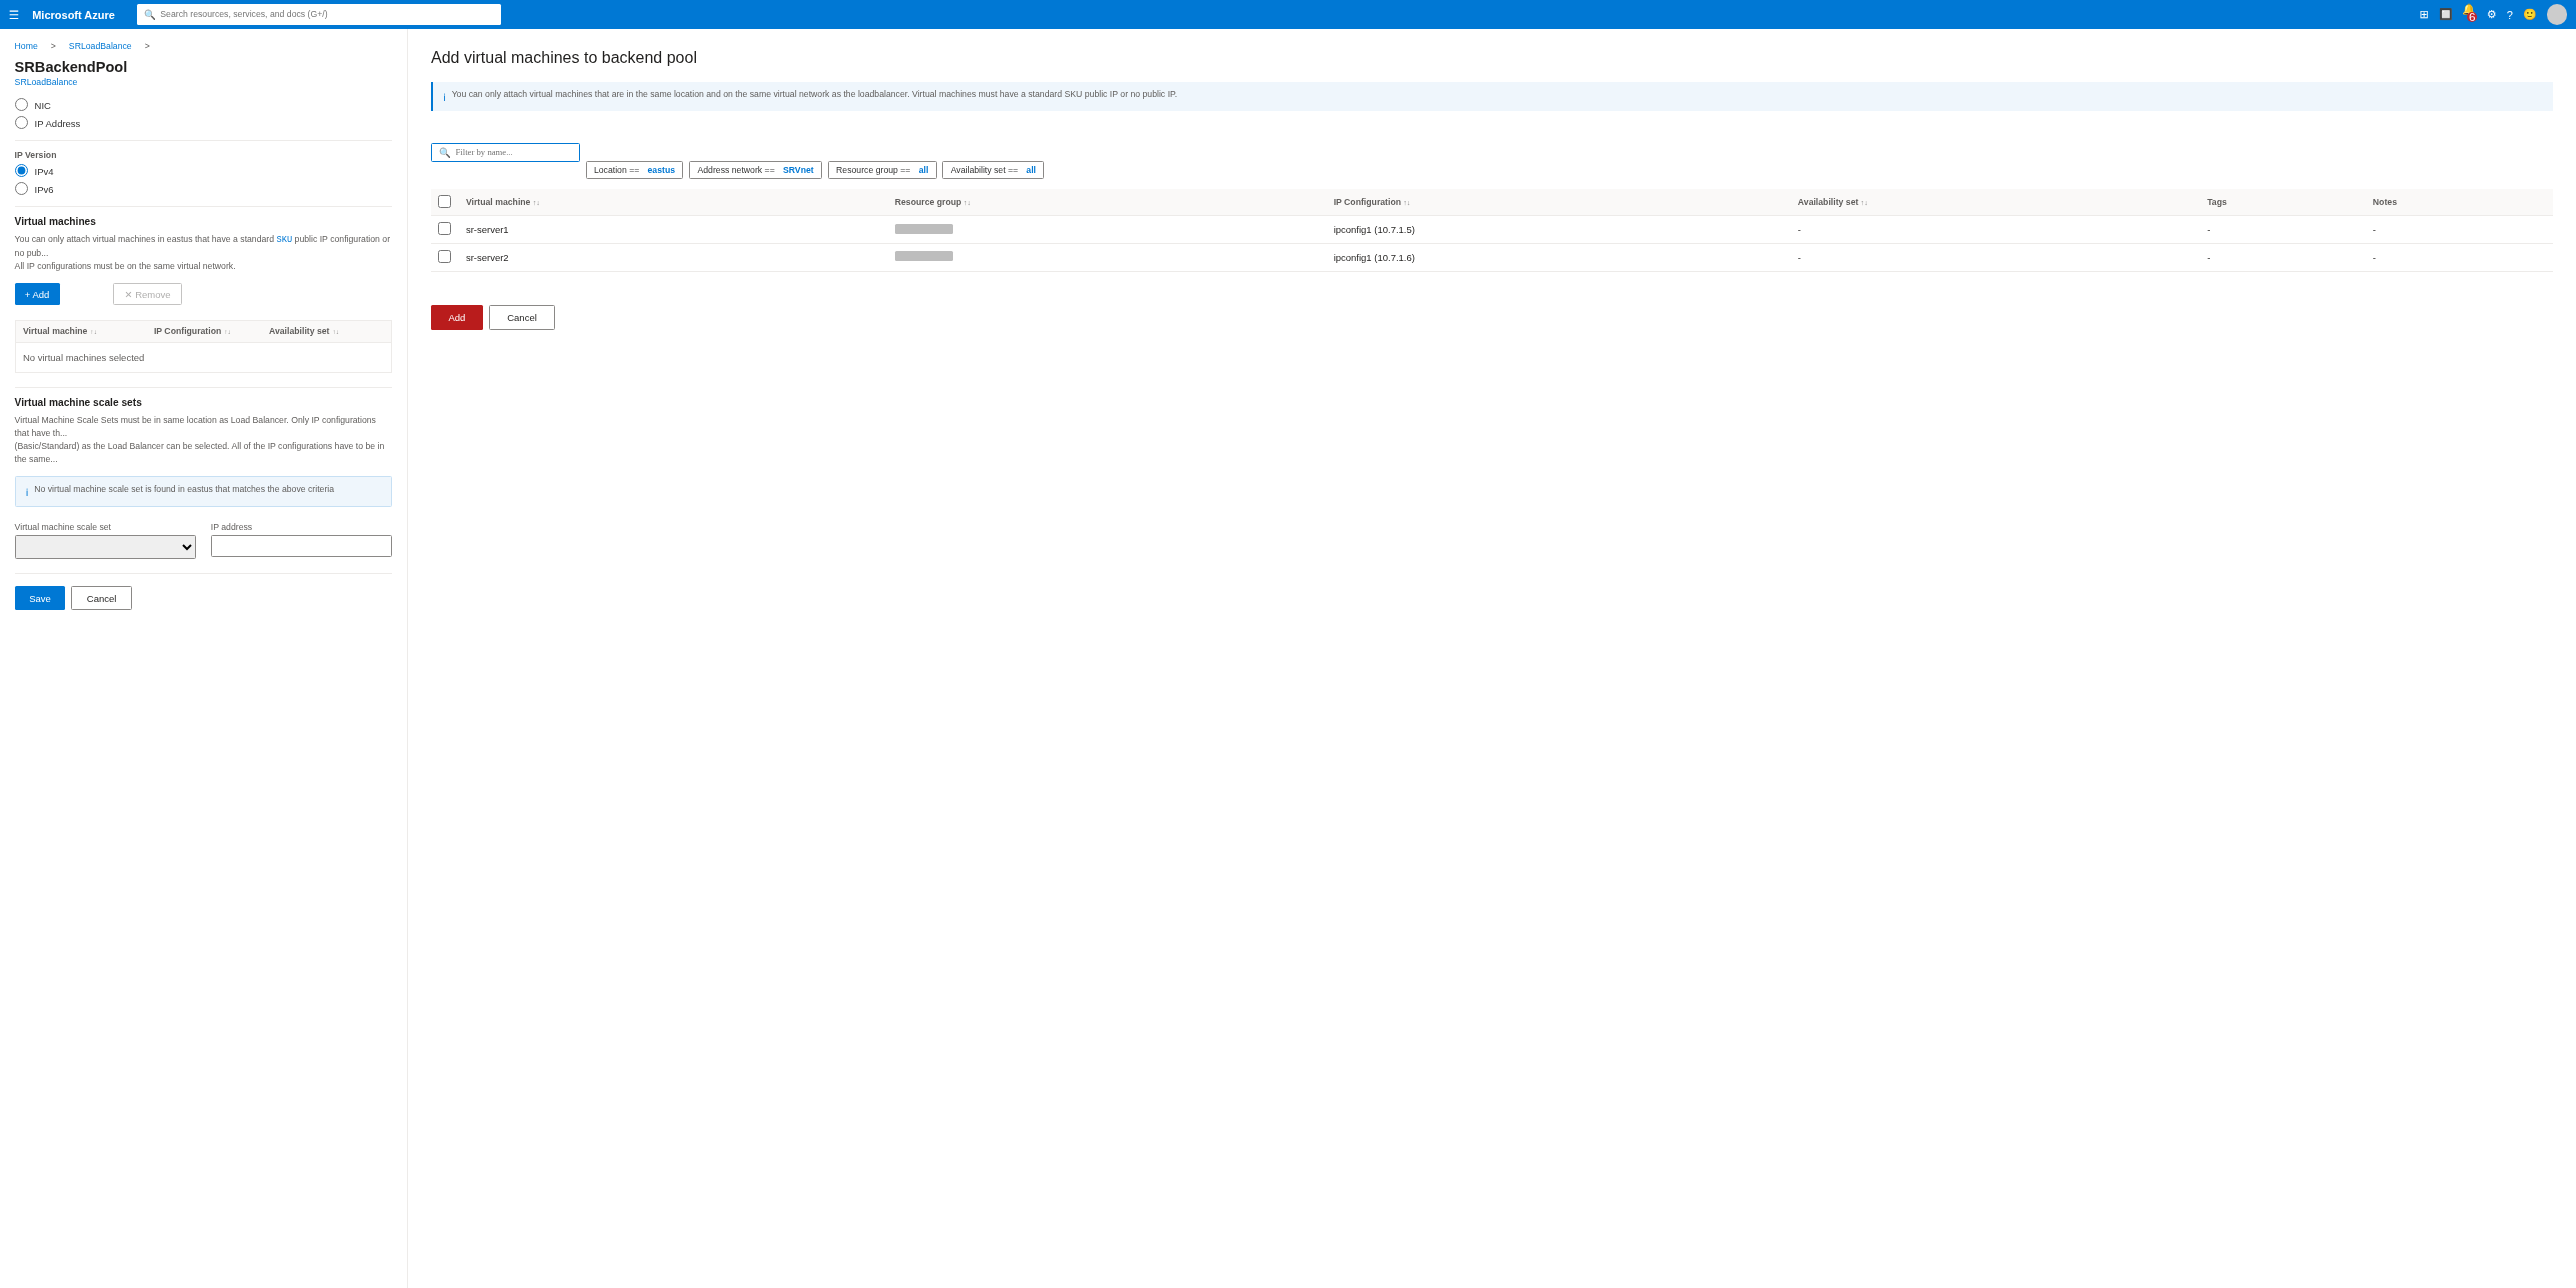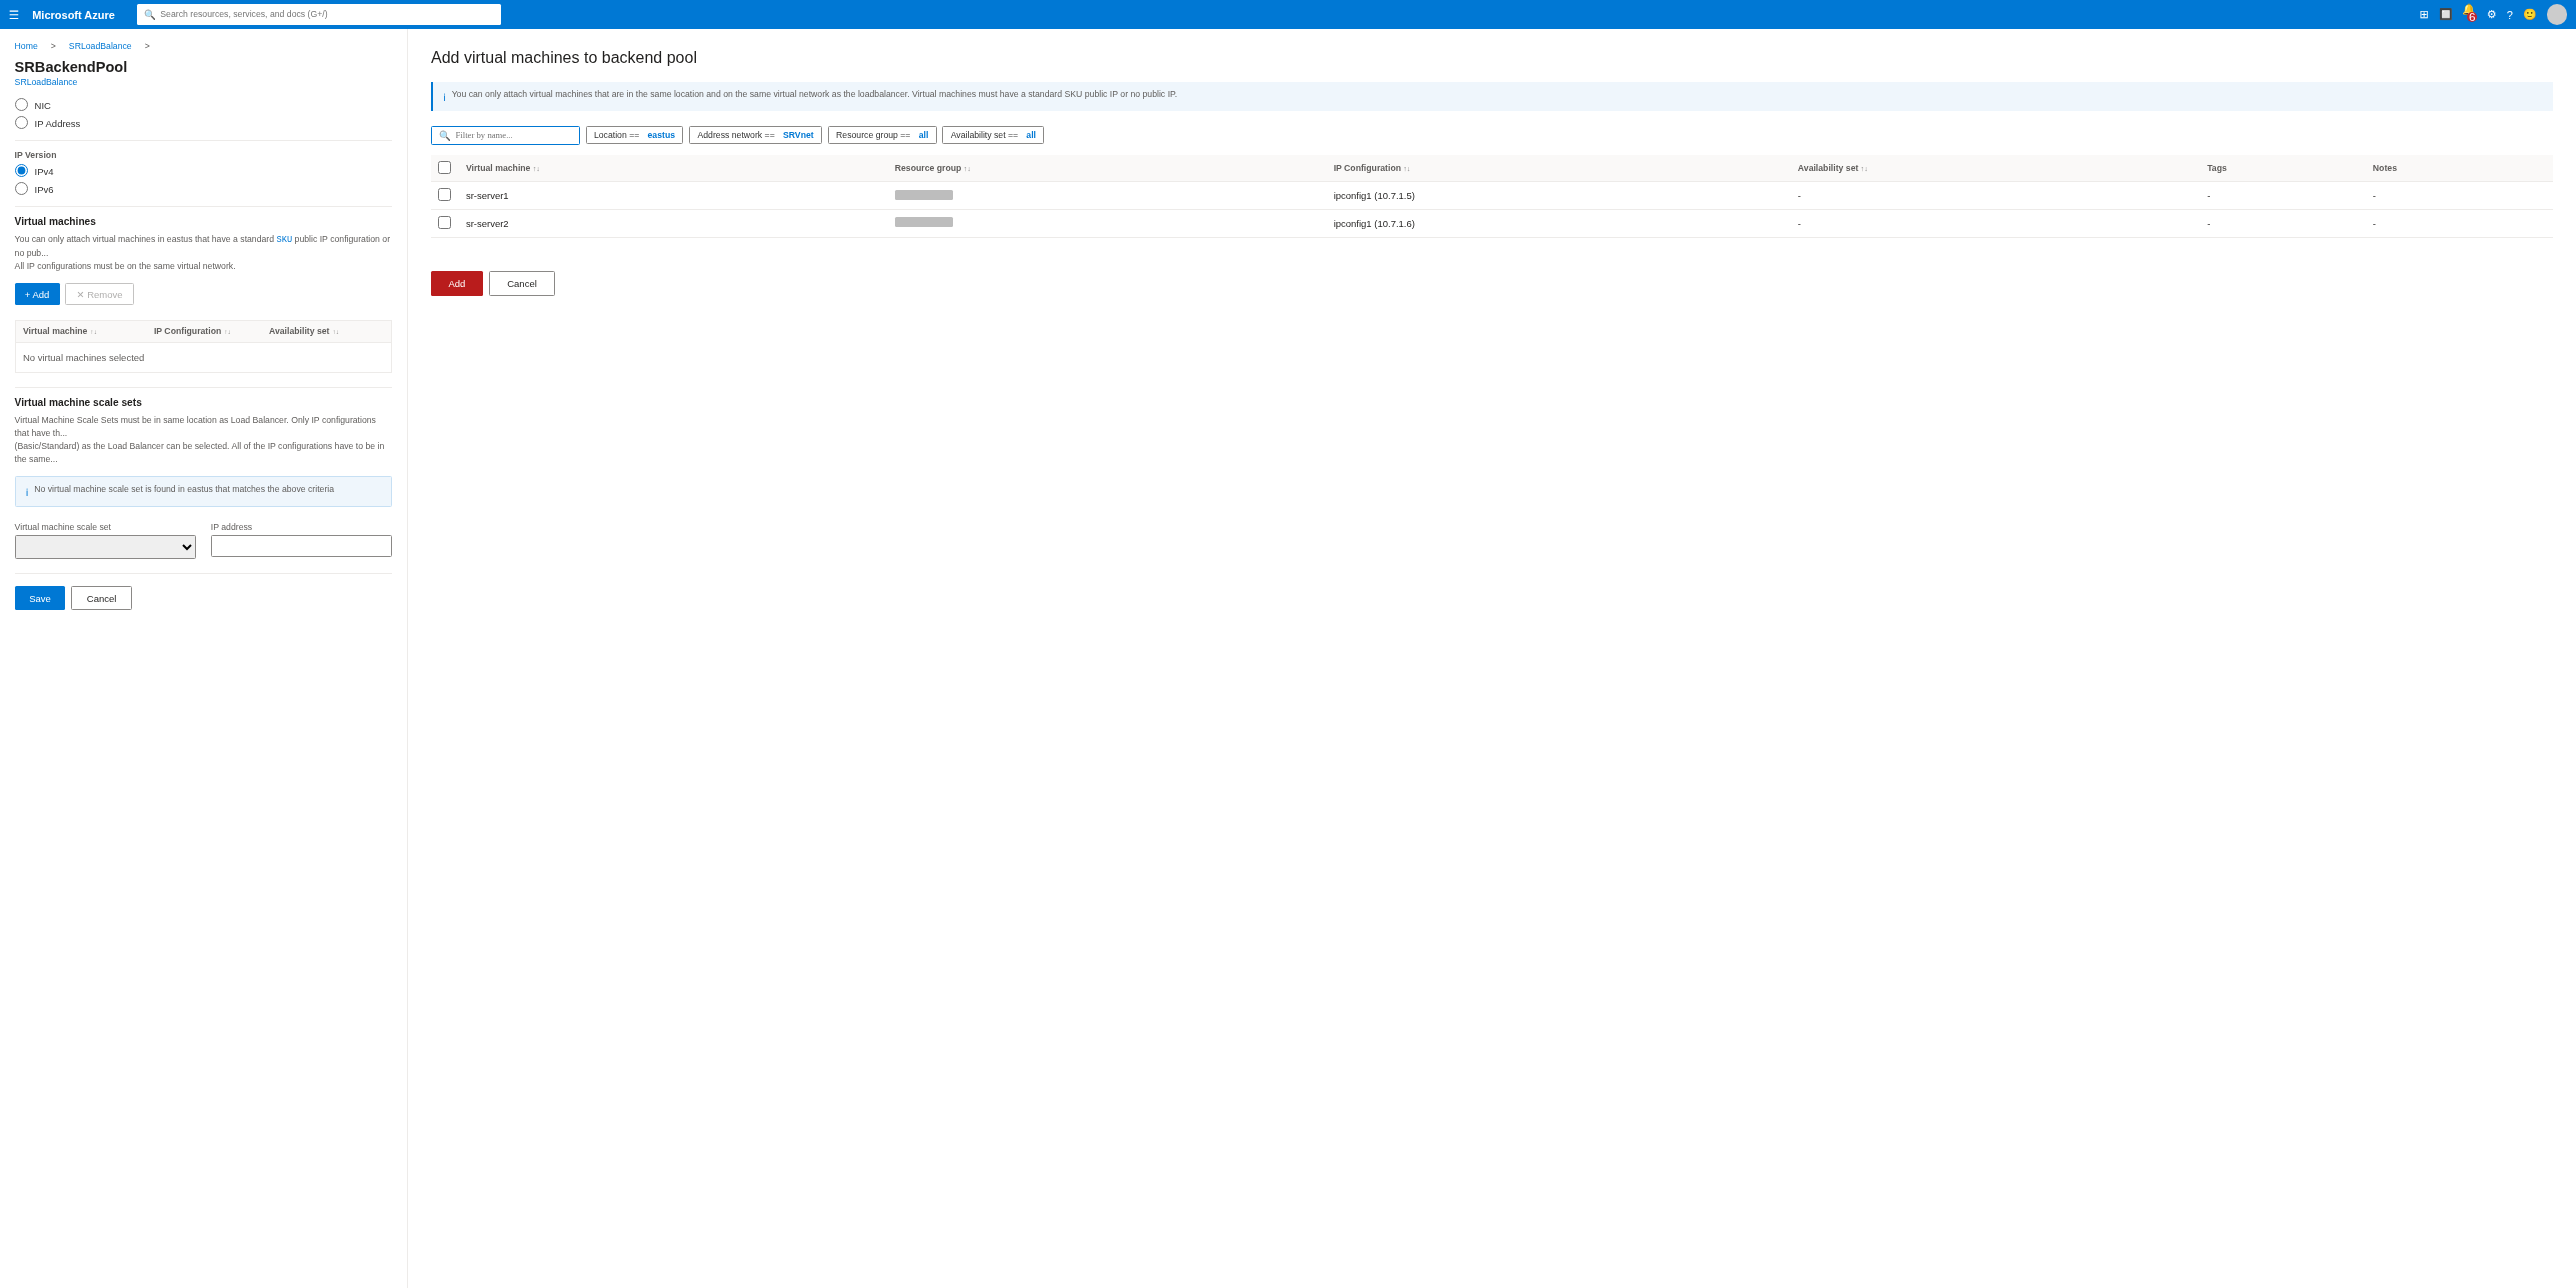--- a/index.html
+++ b/index.html
@@ -115,21 +115,21 @@
 
     .btn-group { display: flex; gap: 5.8px; margin-bottom: 14.6px; }
     .btn-primary {
       display: flex; align-items: center; gap: 4.4px;
       background: #0078d4; color: white; border: none;
       padding: 4.4px 10.2px; font-size: 9.5px; cursor: pointer; border-radius: 1.5px;
     }
     .btn-secondary {
       display: flex; align-items: center; gap: 4.4px;
       background: white; color: #605e5c; border: 0.7px solid #8a8886;
-      padding: 4.4px 10.2px; font-size: 9.5px; cursor: pointer; border-radius: 1.5px;
+      padding: 4.4px 10.2px; font-size: 9.5px; cursor: pointer; border-radius: 1.5px; margin-left: 48px;
     }
     .btn-secondary:disabled, .btn-secondary.disabled { opacity: 0.5; cursor: default; }
 
     .table-container { border: 0.7px solid #edebe9; }
     .table-header-row {
       display: grid;
       grid-template-columns: 131px 1fr 1fr;
       background: #faf9f8;
       border-bottom: 0.7px solid #edebe9;
       padding: 5.8px 7.3px;
@@ -243,20 +243,21 @@
       border: 0.7px solid #8a8886;
       border-radius: 1.5px;
       padding: 2.9px 7.3px;
       font-size: 8.7px;
       color: #333;
       cursor: pointer;
       background: white;
       display: flex;
       align-items: center;
       gap: 2.9px;
+      margin-top: 35px;
     }
     .filter-pill .val { color: #0078d4; font-weight: 600; }
 
     .vm-table { width: 100%; border-collapse: collapse; }
     .vm-table th {
       text-align: left;
       padding: 5.8px 7.3px;
       font-size: 8.7px;
       font-weight: 600;
       color: #605e5c;

